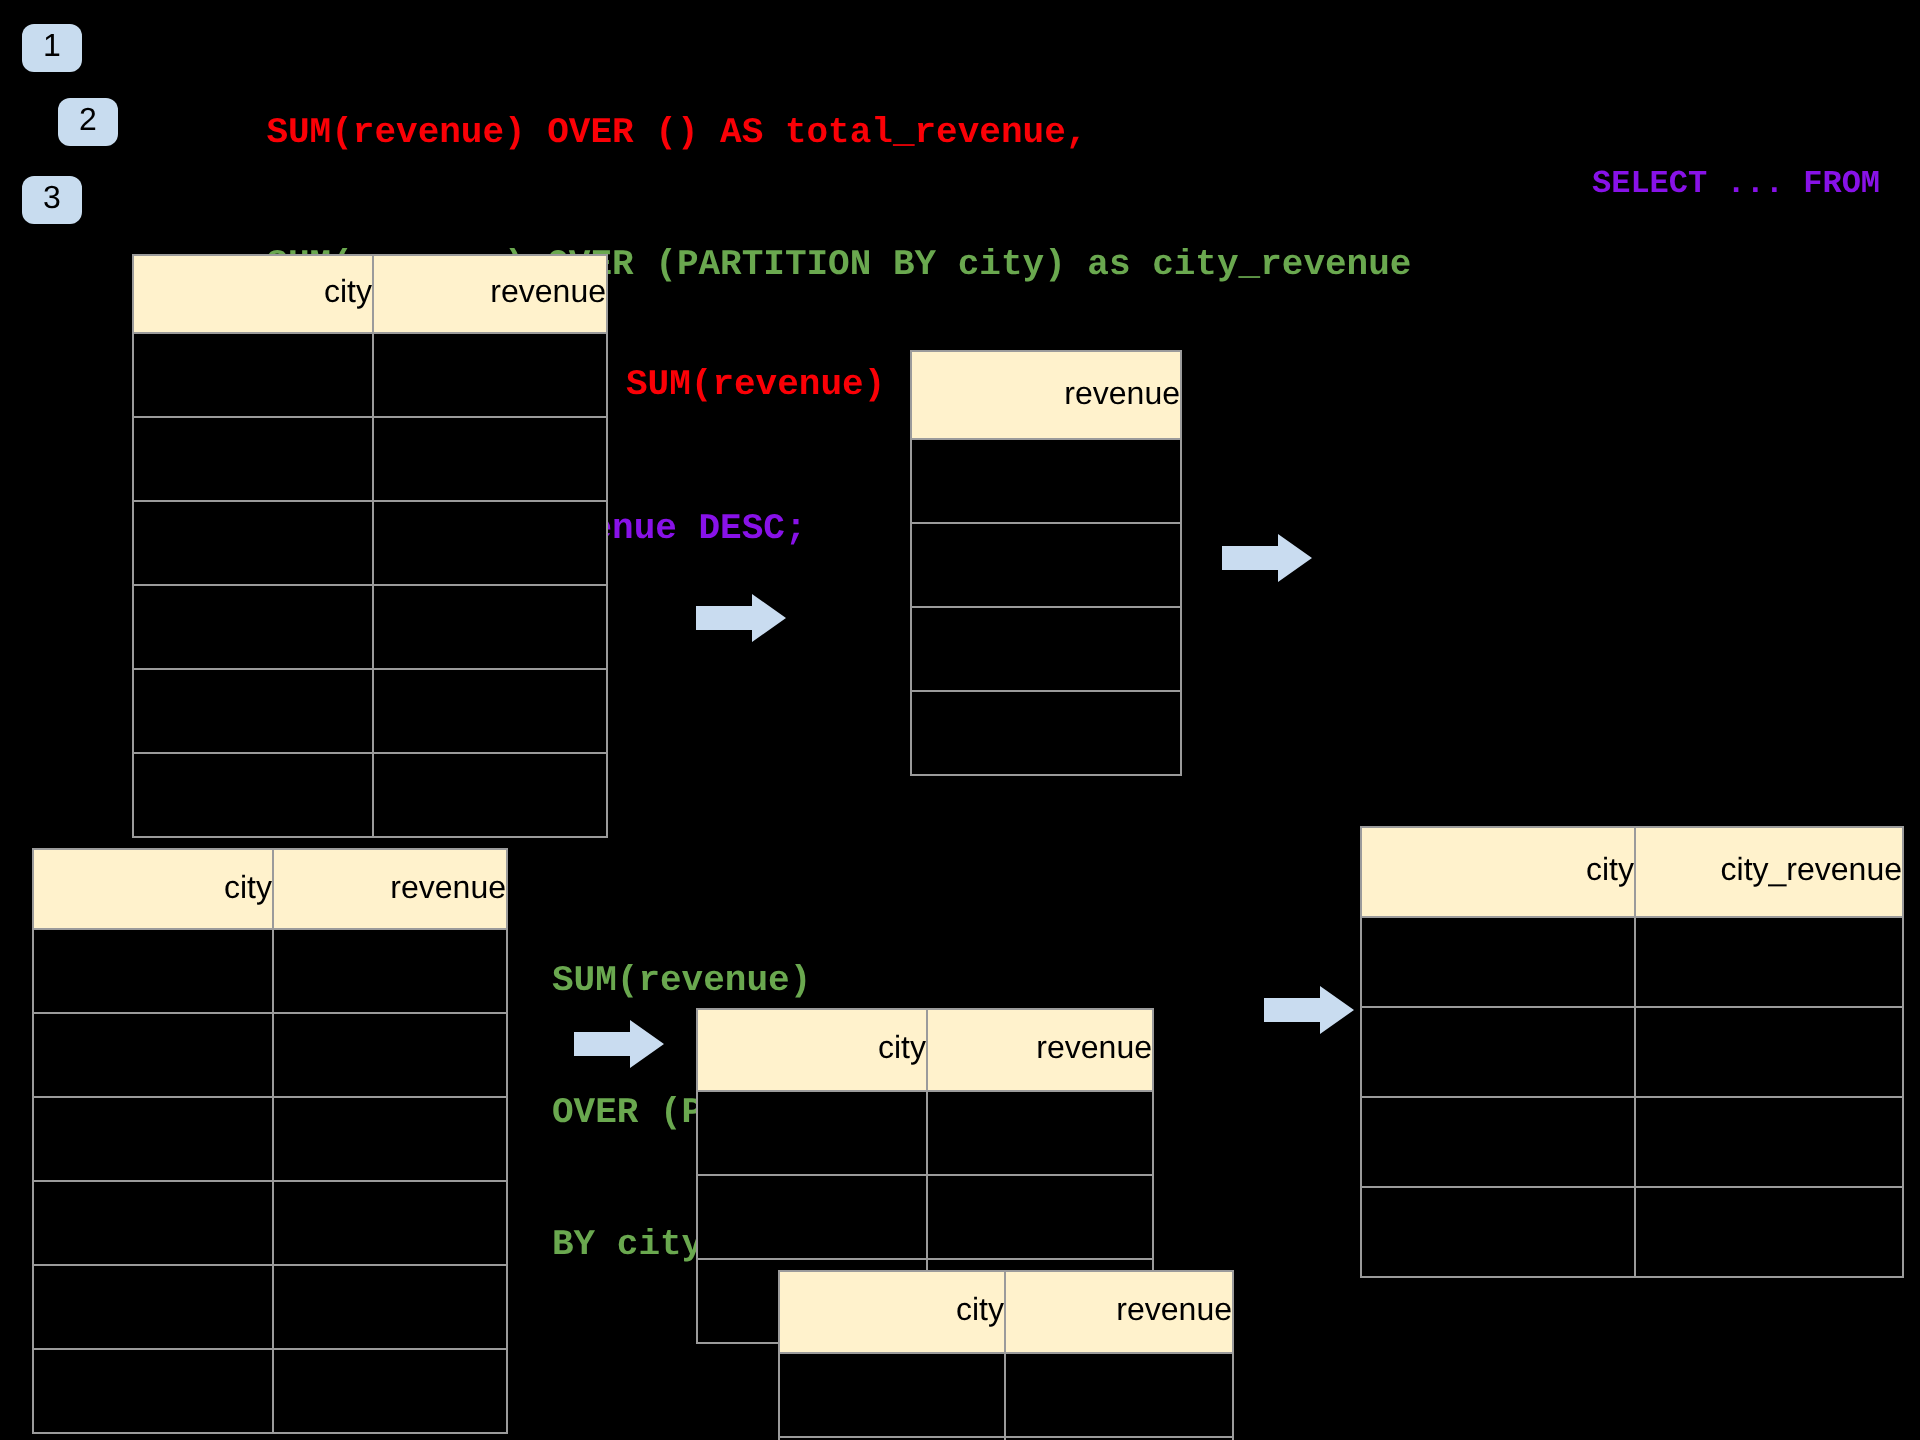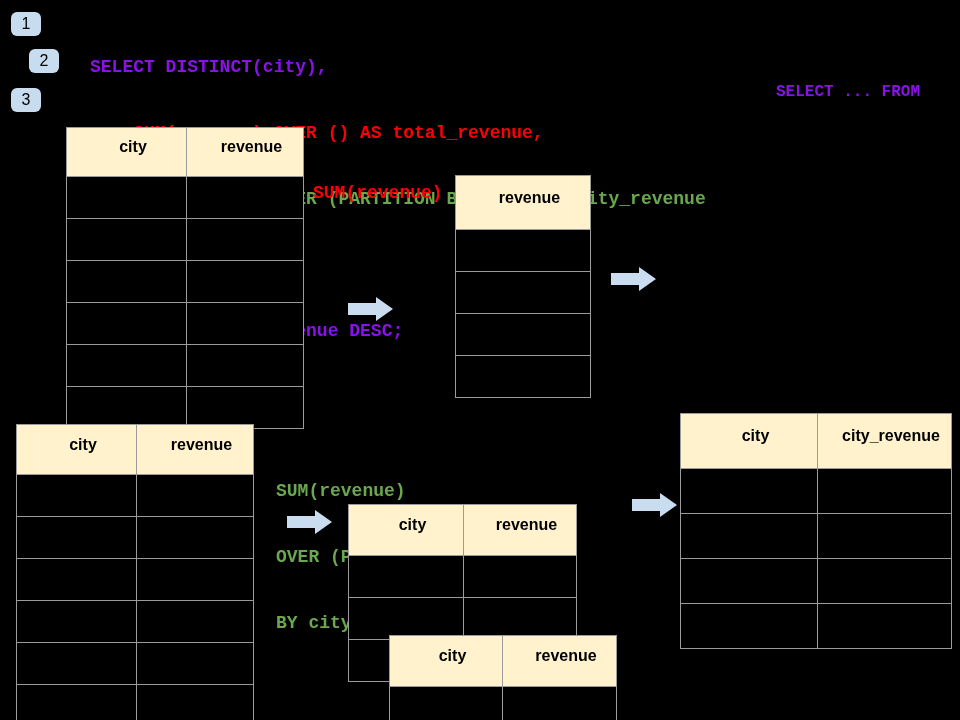--- a/index.html
+++ b/index.html
@@ -22,30 +22,30 @@
   
   .code,.ann{
     position:absolute;
     font-family:"Liberation Mono",monospace;
     font-weight:bold;font-size:18px;line-height:22px;
     white-space:pre;
   }
   .code{left:90px;top:12px;}
   #ann-total{left:313px;top:138px;}
   #ann-partition{left:276px;top:436px;}
-  #ann-from{left:776px;top:37px;font-size:16px;line-height:22px;}
+  #ann-from{left:796px;top:37px;font-size:16px;line-height:22px;}
 
   
   .tbl{position:absolute;}
   .tbl table{border-collapse:collapse;table-layout:fixed;}
   .tbl th{
     background:var(--header-fill,#FFF2CC);
     border:1px solid var(--border,#9B9B9B);
-    font-weight:bold;font-size:16px;color:#000;
-    text-align:center;padding:0 0 10px 13px;vertical-align:middle;
+    font-weight:normal;font-size:16px;color:#000;
+    text-align:right;padding:0 0 0 13px;vertical-align:middle;
   }
   .tbl td{
     border:1px solid var(--border,#9B9B9B);
     background:var(--background,#000);
     padding:0;
   }
   .t-source{left:66px;top:127px}   .t-source table{width:238px}   .t-source th{height:38px} .t-source td{height:41px} .t-source col:first-child{width:120px}
   .t-revenue{left:455px;top:175px} .t-revenue table{width:136px}  .t-revenue th{height:43px} .t-revenue td{height:41px}
   .t-psource{left:16px;top:424px}  .t-psource table{width:238px}  .t-psource th{height:39px} .t-psource td{height:41px} .t-psource col:first-child{width:120px}
   .t-pa{left:348px;top:504px}      .t-pa table{width:229px}       .t-pa th{height:40px} .t-pa td{height:41px} .t-pa col:first-child{width:115px}
@@ -62,21 +62,20 @@
 </head>
 <body>
 
 <div class="canvas">
 
   <div class="badge" id="badge1">1</div>
   <div class="badge" id="badge2">2</div>
   <div class="badge" id="badge3">3</div>
 
   <div class="code">
-    <div style="color: rgb(136, 18, 232);">SELECT DISTINCT(city),</div>
     <div style="color: rgb(251, 0, 6);">    SUM(revenue) OVER () AS total_revenue,</div>
     <div style="color: rgb(106, 168, 79);">    SUM(revenue) OVER (PARTITION BY city) as city_revenue</div>
     <div style="color: rgb(136, 18, 232);">  FROM rides</div>
     <div style="color: rgb(136, 18, 232);">  ORDER by city_revenue DESC;</div>
   </div>
 
   <div class="ann" id="ann-from" style="color: rgb(136, 18, 232);">
     <div>SELECT ... FROM</div>
   </div>
 

